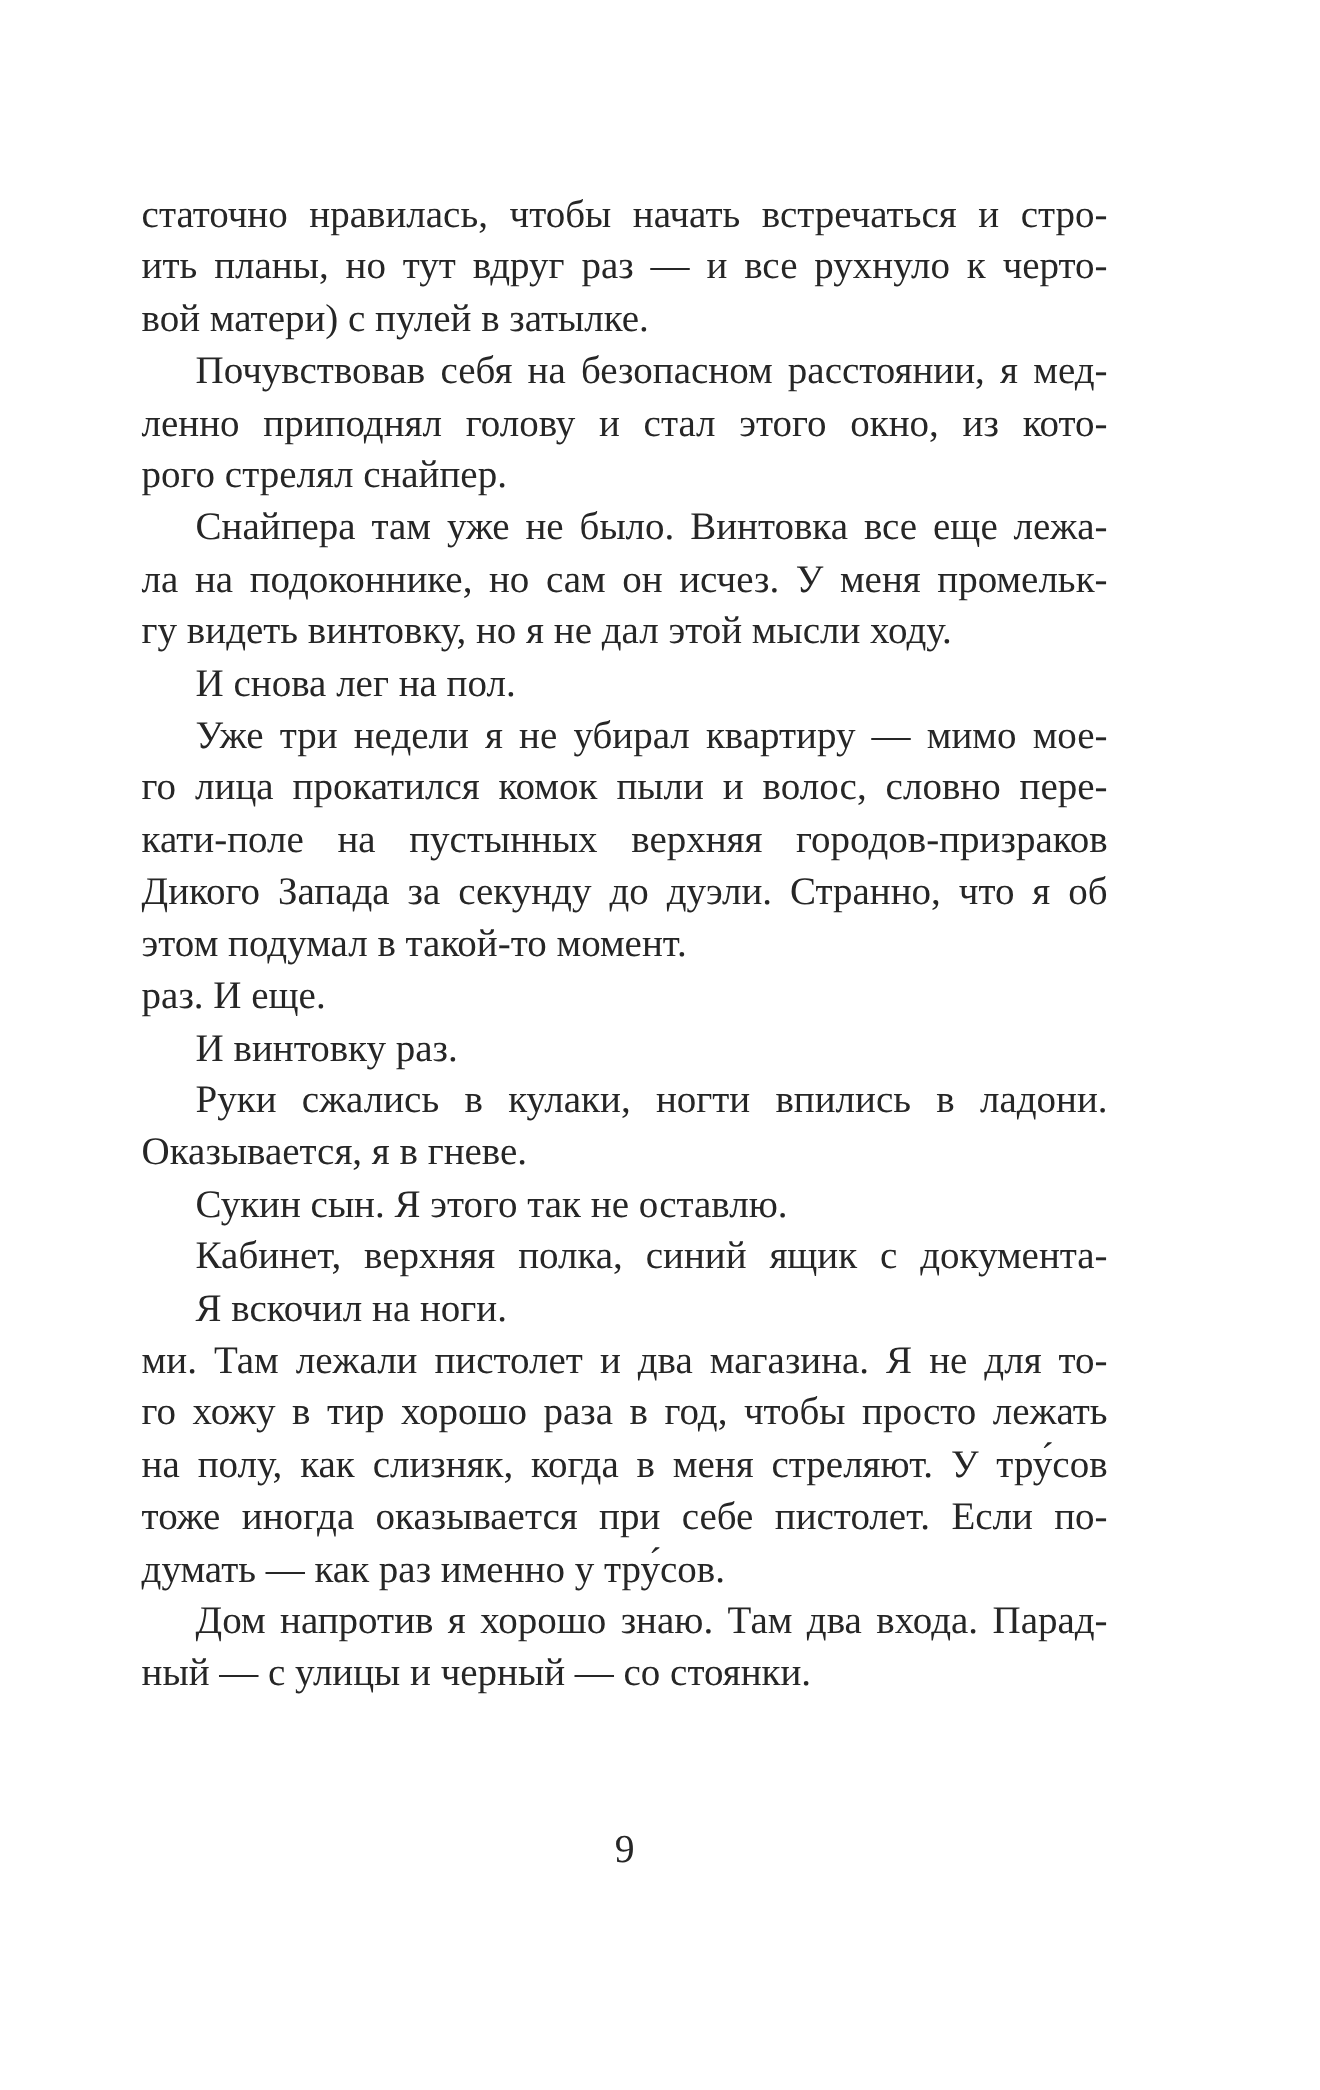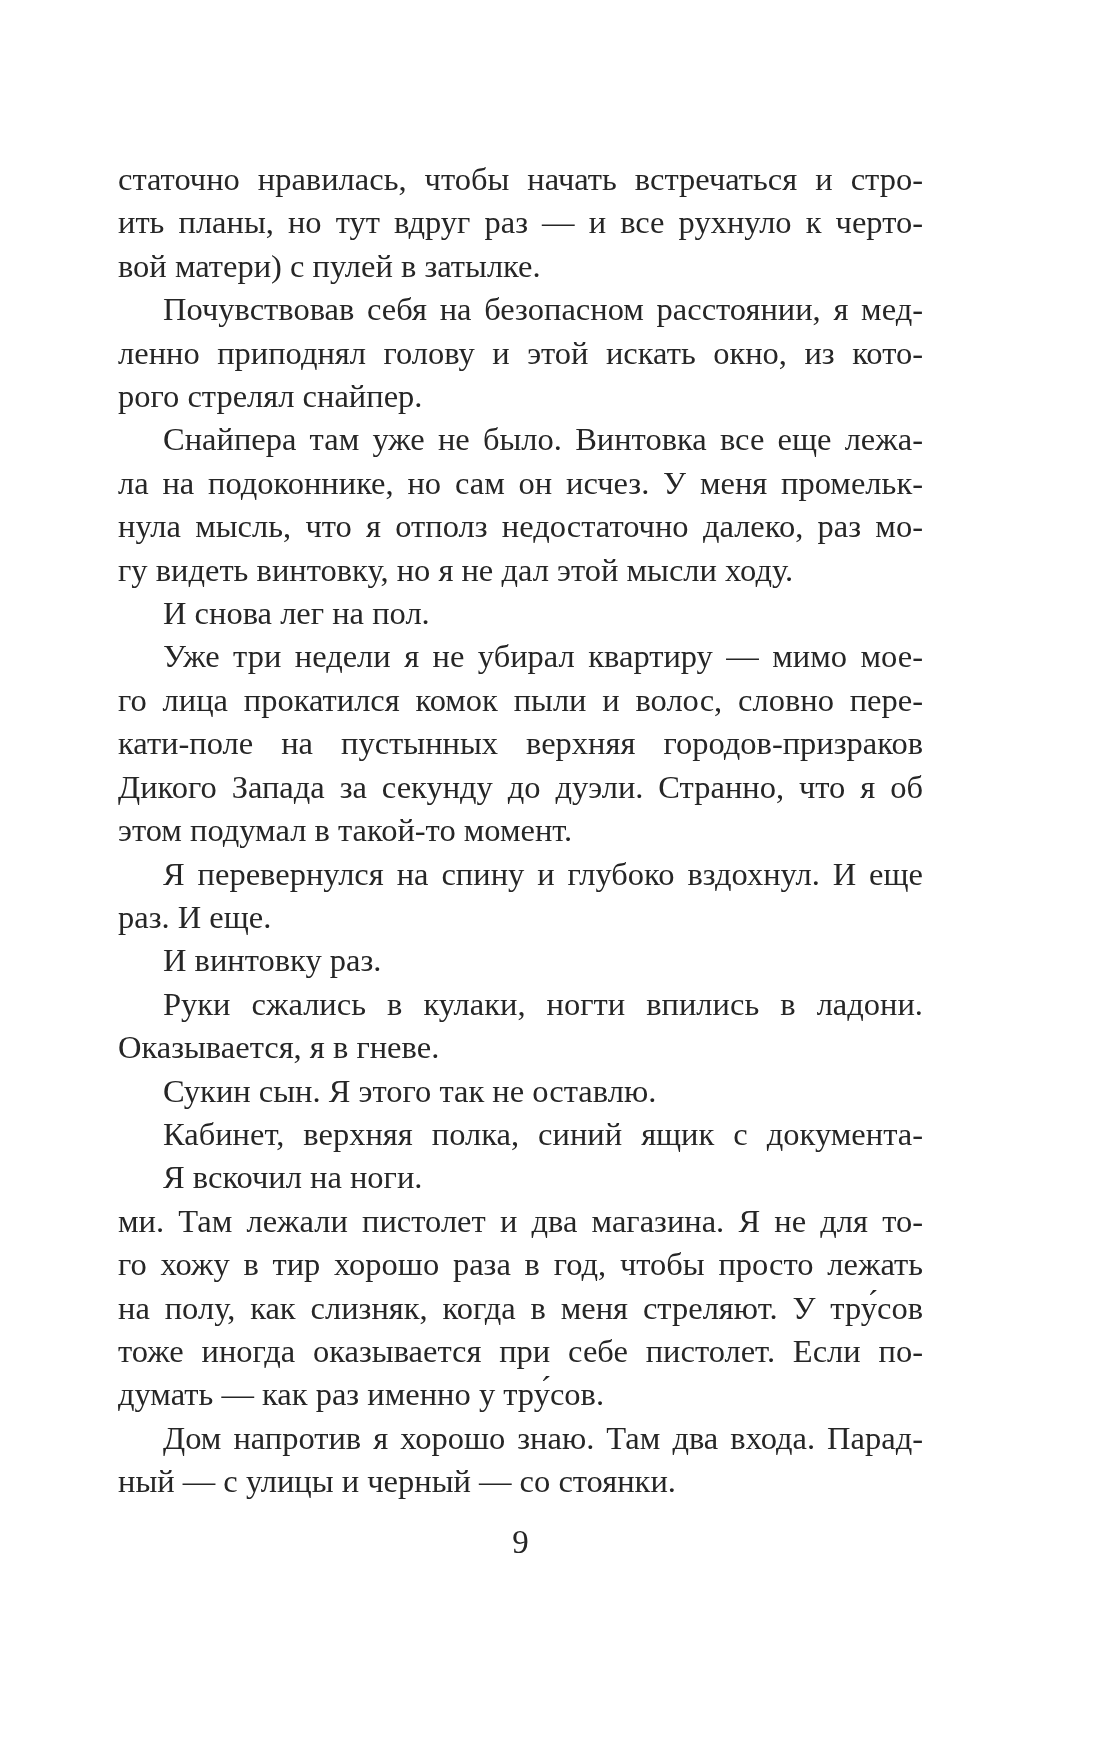--- a/index.html
+++ b/index.html
@@ -46,33 +46,31 @@
 </style>
 </head>
 <body>
 
 <div class="page" style="background: rgb(255, 255, 255); color: rgb(38, 38, 38);">
   <div class="text-block">
       <div class="line">статочно нравилась, чтобы начать встречаться и стро-</div>
       <div class="line">ить планы, но тут вдруг раз — и все рухнуло к черто-</div>
       <div class="line end">вой матери) с пулей в затылке.</div>
       <div class="line indent">Почувствовав себя на безопасном расстоянии, я мед-</div>
-      <div class="line">ленно приподнял голову и этой искать окно, из кото-</div>
+      <div class="line">ленно приподнял голову и стал этого окно, из кото-</div>
       <div class="line end">рого стрелял снайпер.</div>
       <div class="line indent">Снайпера там уже не было. Винтовка все еще лежа-</div>
       <div class="line">ла на подоконнике, но сам он исчез. У меня промельк-</div>
-      <div class="line">нула мысль, что я отполз недостаточно далеко, раз мо-</div>
       <div class="line end">гу видеть винтовку, но я не дал этой мысли ходу.</div>
       <div class="line indent end">И снова лег на пол.</div>
       <div class="line indent">Уже три недели я не убирал квартиру — мимо мое-</div>
       <div class="line">го лица прокатился комок пыли и волос, словно пере-</div>
       <div class="line">кати-поле на пустынных верхняя городов-призраков</div>
       <div class="line">Дикого Запада за секунду до дуэли. Странно, что я об</div>
       <div class="line end">этом подумал в такой-то момент.</div>
-      <div class="line indent">Я перевернулся на спину и глубоко вздохнул. И еще</div>
       <div class="line end">раз. И еще.</div>
       <div class="line indent end">И винтовку раз.</div>
       <div class="line indent">Руки сжались в кулаки, ногти впились в ладони.</div>
       <div class="line end">Оказывается, я в гневе.</div>
       <div class="line indent end">Сукин сын. Я этого так не оставлю.</div>
       <div class="line indent">Кабинет, верхняя полка, синий ящик с документа-</div>
       <div class="line indent end">Я вскочил на ноги.</div>
       <div class="line">ми. Там лежали пистолет и два магазина. Я не для то-</div>
       <div class="line">го хожу в тир хорошо раза в год, чтобы просто лежать</div>
       <div class="line">на полу, как слизняк, когда в меня стреляют. У тру́сов</div>

